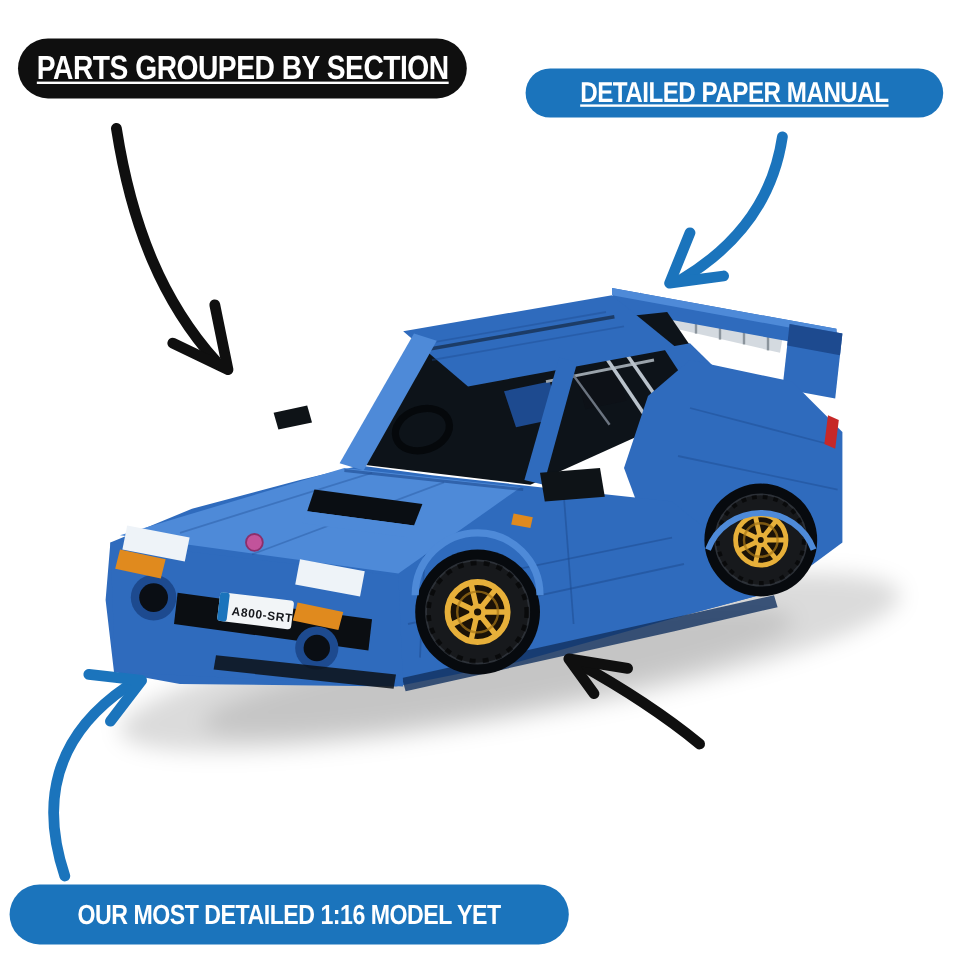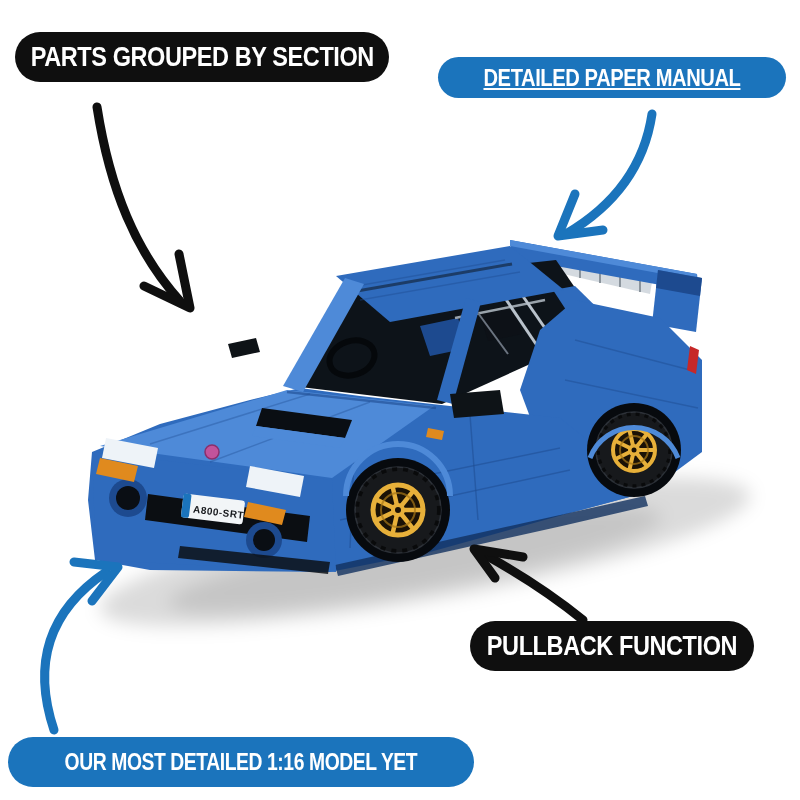--- a/index.html
+++ b/index.html
@@ -8,21 +8,21 @@
     background:var(--page-bg,#ffffff);
     font-family:"Liberation Sans","DejaVu Sans",sans-serif;
   }
   .badge{
     position:absolute;display:flex;align-items:center;justify-content:center;
     border-radius:999px;color:var(--badge-text,#fff);font-weight:700;
   }
   .badge--black{background:var(--badge-black,#0f0f0f);}
   .badge--blue{background:var(--badge-blue,#1b74bc);}
   .badge span{white-space:nowrap;transform:scaleX(.84);letter-spacing:-.5px;}
-  #b-parts   {left:15px; top:32px;  width:374px;height:50px;font-size:28px;}
+  #b-parts   {left:15px; top:32px;  width:374px;height:50px;font-size:28px;text-decoration:underline;}
   #b-manual  {left:438px;top:57px;  width:348px;height:41px;font-size:24px;text-decoration:underline;}
   #b-pullback{left:470px;top:621px; width:284px;height:50px;font-size:28px;}
   #b-model   {left:8px;  top:737px; width:466px;height:50px;font-size:23px;}
   svg.scene{position:absolute;left:0;top:0;}
 </style>
 </head>
 <body>
 
 <div class="stage">
 
@@ -182,20 +182,17 @@
       <polyline points="74,562 118,567 92,601"></polyline>
     </g>
   </svg>
 
   <div class="badge badge--black" id="b-parts">
     <span>PARTS GROUPED BY SECTION</span>
   </div>
   <div class="badge badge--blue" id="b-manual">
     <span>DETAILED PAPER MANUAL</span>
   </div>
-  <div class="badge badge--black" id="b-pullback">
-    <span>PULLBACK FUNCTION</span>
-  </div>
   <div class="badge badge--blue" id="b-model">
     <span>OUR MOST DETAILED 1:16 MODEL YET</span>
   </div>
 
 </div>
 
 </body></html>

